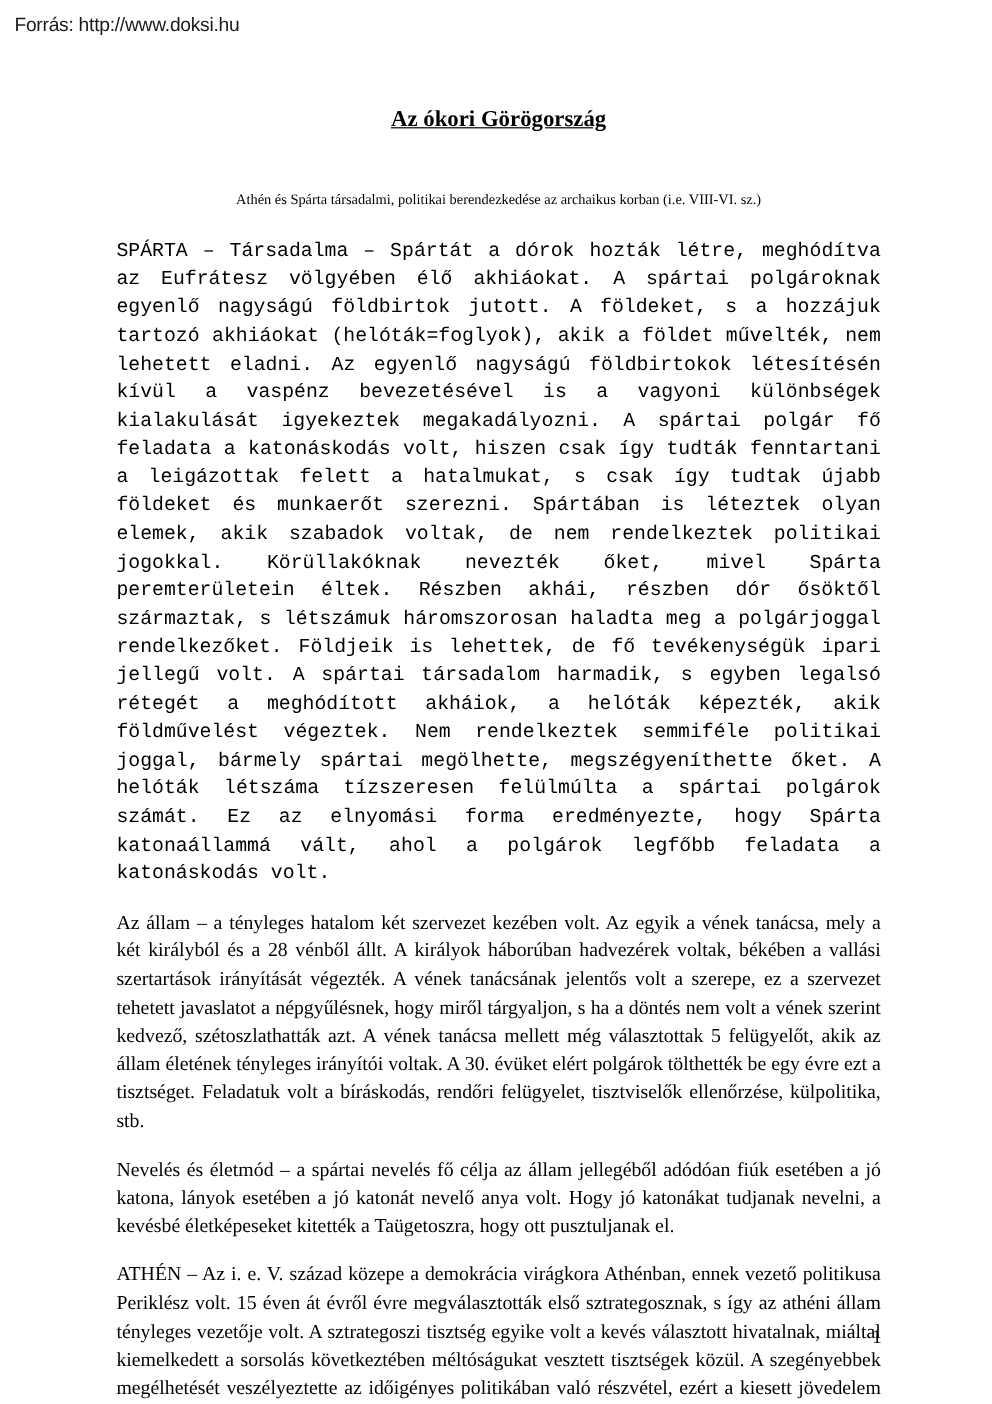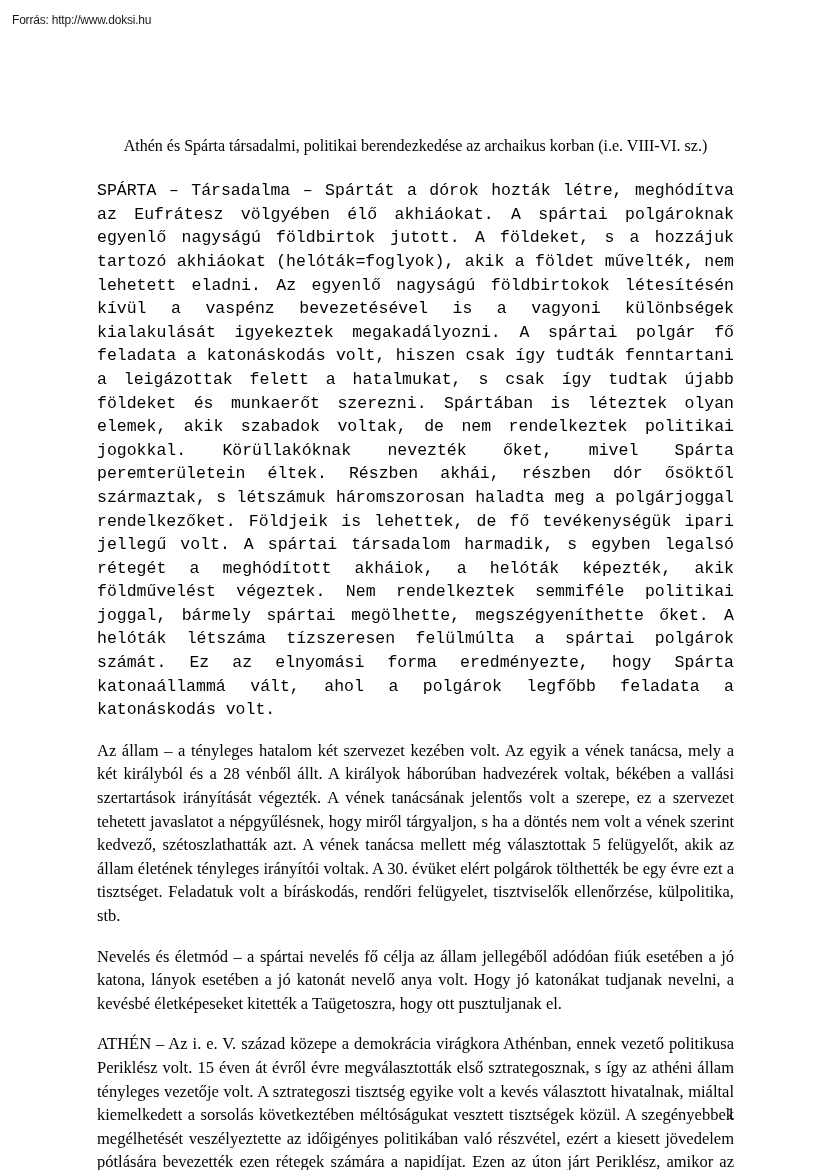--- a/index.html
+++ b/index.html
@@ -19,21 +19,21 @@
     margin: 0 auto;
     background: #ffffff;
     overflow: hidden;
     box-sizing: border-box;
   }
   .source-header {
     position: absolute;
     top: 13px;
     left: 12px;
     font-family: "Liberation Sans", "DejaVu Sans", sans-serif;
-    font-size: 12px;
+    font-size: 16px;
     letter-spacing: -0.2px;
     color: #1a1a1a;
     white-space: nowrap;
   }
   .content {
     position: absolute;
     left: 97px;
     top: 88px;
     width: 637px;
   }
@@ -49,21 +49,21 @@
   .doc-subtitle {
     font-size: 19px;
     font-weight: bold;
     text-align: center;
     text-decoration: underline;
     margin: 34px 0 0 0;
     padding: 0;
     line-height: 1.25;
   }
   .lead {
-    font-size: 16px;
+    font-size: 12px;
     text-align: center;
     margin: 46px 0 0 0;
     line-height: 1.45;
   }
   p.body-par {
     font-size: 16.5px;
     text-align: justify;
     text-justify: inter-word;
     margin: 17px 0 0 0;
     line-height: 1.43;
@@ -84,20 +84,21 @@
 </style>
 </head>
 <body>
 
 <div class="page">
 
   <div class="source-header">Forrás: http://www.doksi.hu</div>
 
   <div class="content">
 
+    <h1 class="doc-title">Az ókori Görögország</h1>
 
 
     <p class="lead">Athén és Spárta társadalmi, politikai berendezkedése az archaikus korban (i.e. VIII-VI. sz.)</p>
 
     <p class="body-par first-body">SPÁRTA – Társadalma – Spártát a dórok hozták létre, meghódítva az Eufrátesz völgyében élő akhiáokat. A spártai polgároknak egyenlő nagyságú földbirtok jutott. A földeket, s a hozzájuk tartozó akhiáokat (helóták=foglyok), akik a földet művelték, nem lehetett eladni. Az egyenlő nagyságú földbirtokok létesítésén kívül a vaspénz bevezetésével is a vagyoni különbségek kialakulását igyekeztek megakadályozni. A spártai polgár fő feladata a katonáskodás volt, hiszen csak így tudták fenntartani a leigázottak felett a hatalmukat, s csak így tudtak újabb földeket és munkaerőt szerezni. Spártában is léteztek olyan elemek, akik szabadok voltak, de nem rendelkeztek politikai jogokkal. Körüllakóknak nevezték őket, mivel Spárta peremterületein éltek. Részben akhái, részben dór ősöktől származtak, s létszámuk háromszorosan haladta meg a polgárjoggal rendelkezőket. Földjeik is lehettek, de fő tevékenységük ipari jellegű volt. A spártai társadalom harmadik, s egyben legalsó rétegét a meghódított akháiok, a helóták képezték, akik földművelést végeztek. Nem rendelkeztek semmiféle politikai joggal, bármely spártai megölhette, megszégyeníthette őket. A helóták létszáma tízszeresen felülmúlta a spártai polgárok számát. Ez az elnyomási forma eredményezte, hogy Spárta katonaállammá vált, ahol a polgárok legfőbb feladata a katonáskodás volt.</p>
 
     <p class="body-par">Az állam – a tényleges hatalom két szervezet kezében volt. Az egyik a vének tanácsa, mely a két királyból és a 28 vénből állt. A királyok háborúban hadvezérek voltak, békében a vallási szertartások irányítását végezték. A vének tanácsának jelentős volt a szerepe, ez a szervezet tehetett javaslatot a népgyűlésnek, hogy miről tárgyaljon, s ha a döntés nem volt a vének szerint kedvező, szétoszlathatták azt. A vének tanácsa mellett még választottak 5 felügyelőt, akik az állam életének tényleges irányítói voltak. A 30. évüket elért polgárok tölthették be egy évre ezt a tisztséget. Feladatuk volt a bíráskodás, rendőri felügyelet, tisztviselők ellenőrzése, külpolitika, stb.</p>
 
     <p class="body-par">Nevelés és életmód – a spártai nevelés fő célja az állam jellegéből adódóan fiúk esetében a jó katona, lányok esetében a jó katonát nevelő anya volt. Hogy jó katonákat tudjanak nevelni, a kevésbé életképeseket kitették a Taügetoszra, hogy ott pusztuljanak el.</p>
 

